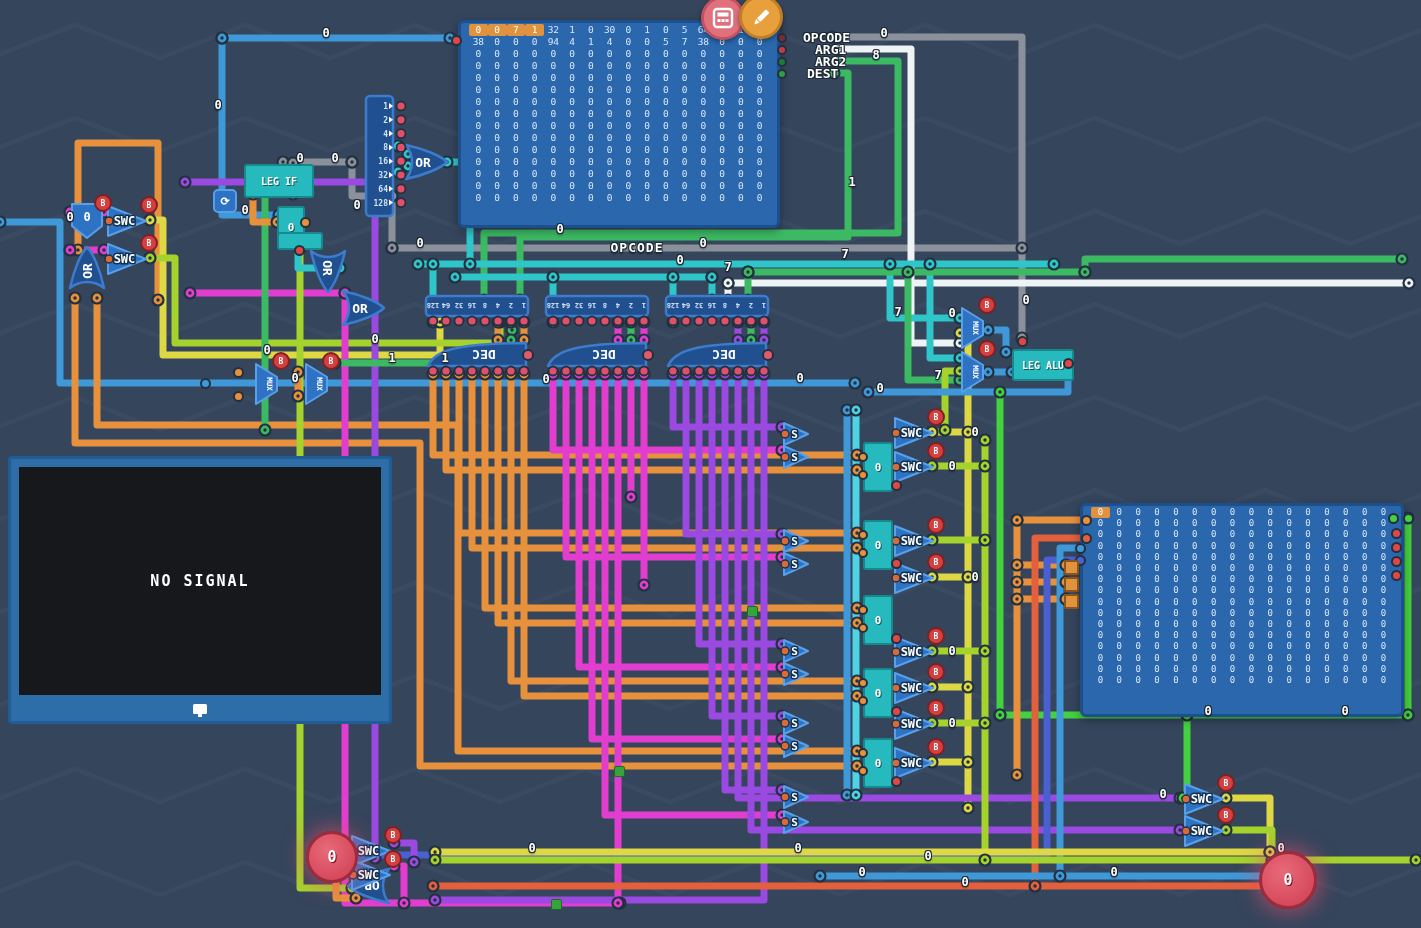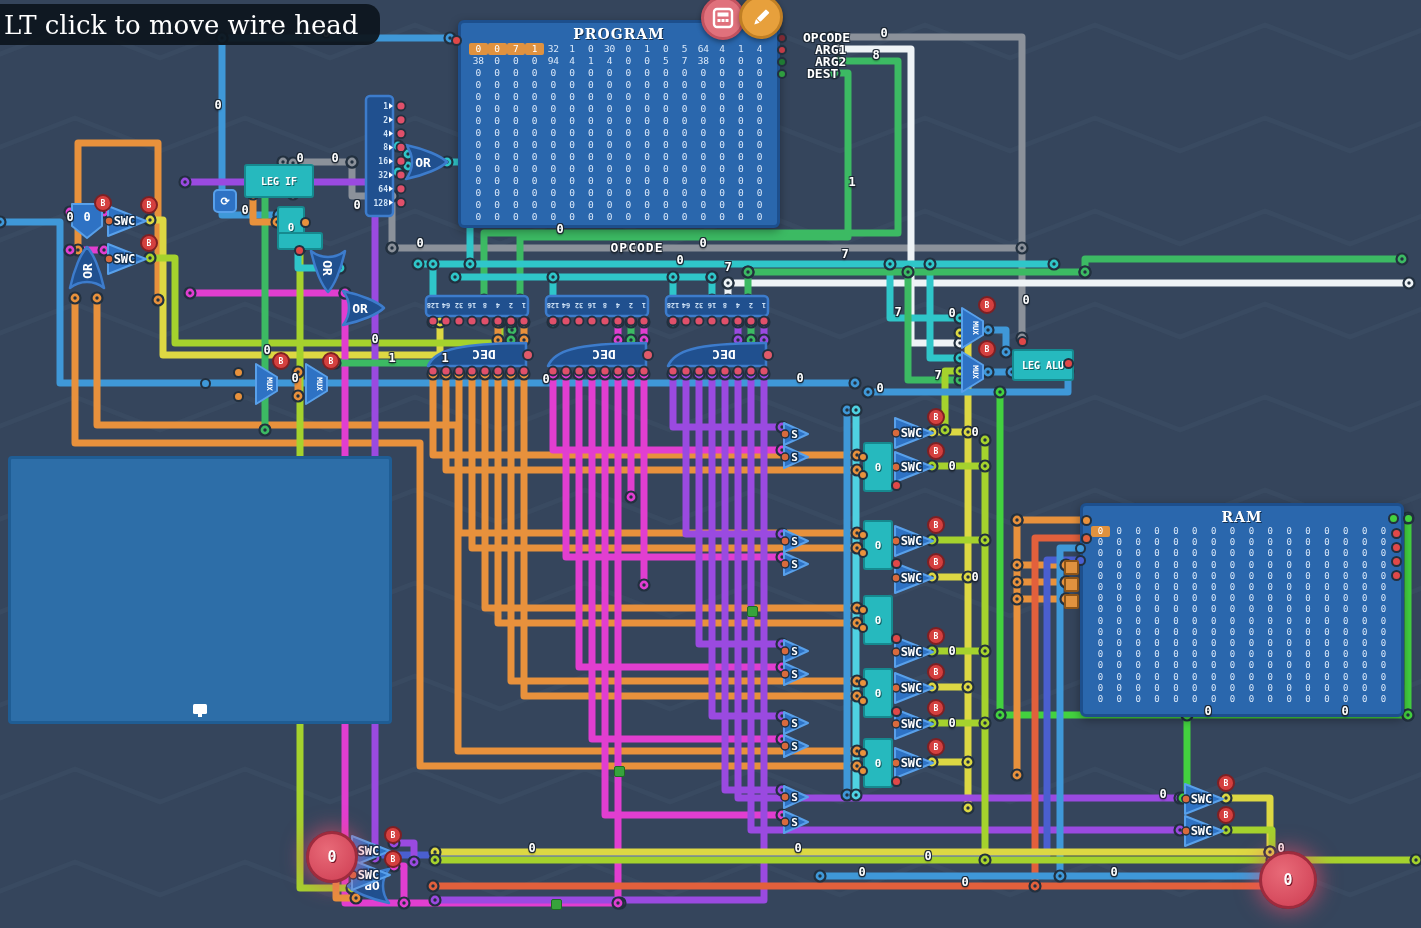--- a/index.html
+++ b/index.html
@@ -644,26 +644,22 @@
       <circle cx="394" cy="843" r="5.5" fill="#9a4ae0" stroke="#22303f" stroke-width="2.2"></circle>
       <circle cx="394" cy="843" r="1.7" fill="#22303f"></circle>
       <circle cx="414" cy="862" r="5.5" fill="#9a4ae0" stroke="#22303f" stroke-width="2.2"></circle>
       <circle cx="414" cy="862" r="1.7" fill="#22303f"></circle>
       <circle cx="394" cy="866" r="5.5" fill="#e13ed0" stroke="#22303f" stroke-width="2.2"></circle>
       <circle cx="394" cy="866" r="1.7" fill="#22303f"></circle>
       <circle cx="404" cy="903" r="5.5" fill="#e13ed0" stroke="#22303f" stroke-width="2.2"></circle>
       <circle cx="404" cy="903" r="1.7" fill="#22303f"></circle>
     </svg>
 
-  <div id="tooltip">
-      <span>LT click to move wire head</span>
-    </div>
 
   <div class="block" id="program" style="left: 458px; top: 20px; width: 316px; height: 202px;">
-    <div class="btitle">PROGRAM</div>
     <div class="memgrid" id="proggrid" style="grid-template-columns: repeat(16, 1fr);">
         <span class="hl">0</span>
         <span class="hl">0</span>
         <span class="hl">7</span>
         <span class="hl">1</span>
         <span>32</span>
         <span>1</span>
         <span>0</span>
         <span>30</span>
         <span>0</span>
@@ -895,21 +891,20 @@
         <span>0</span>
         <span>0</span>
         <span>0</span>
         <span>0</span>
         <span>0</span>
         <span>0</span>
       </div>
   </div>
 
   <div class="block" id="ramblock" style="left: 1080px; top: 503px; width: 318px; height: 208px;">
-    <div class="btitle">RAM</div>
     <div class="memgrid" id="ramgrid" style="grid-template-columns: repeat(16, 1fr);">
         <span class="hl" style="line-height: 11.2px; font-size: 9px;">0</span>
         <span style="line-height: 11.2px; font-size: 9px;">0</span>
         <span style="line-height: 11.2px; font-size: 9px;">0</span>
         <span style="line-height: 11.2px; font-size: 9px;">0</span>
         <span style="line-height: 11.2px; font-size: 9px;">0</span>
         <span style="line-height: 11.2px; font-size: 9px;">0</span>
         <span style="line-height: 11.2px; font-size: 9px;">0</span>
         <span style="line-height: 11.2px; font-size: 9px;">0</span>
         <span style="line-height: 11.2px; font-size: 9px;">0</span>
@@ -1157,20 +1152,23 @@
         <span style="line-height: 11.2px; font-size: 9px;">0</span>
         <span style="line-height: 11.2px; font-size: 9px;">0</span>
         <span style="line-height: 11.2px; font-size: 9px;">0</span>
         <span style="line-height: 11.2px; font-size: 9px;">0</span>
         <span style="line-height: 11.2px; font-size: 9px;">0</span>
         <span style="line-height: 11.2px; font-size: 9px;">0</span>
       </div>
   </div>
 
   <div id="monitor" style="left: 8px; top: 456px; width: 378px; height: 262px;">
+    <div id="screen">
+      <span>NO SIGNAL</span>
+    </div>
     <svg id="monicon" width="18" height="15">
       <rect x="2" y="1" width="14" height="10" rx="1.5" fill="#fff"></rect>
         <rect x="7" y="11" width="4" height="3" fill="#fff"></rect>
     </svg>
   </div>
 
   <button class="cbtn" id="btn-calc" style="left: 701px; top: -4px; background: rgb(224, 113, 124); border: 3px solid rgb(194, 82, 95);">
     <svg width="22" height="22" viewBox="0 0 22 22">
       <rect x="2" y="2" width="18" height="18" rx="3" fill="none" stroke="#fff" stroke-width="2.4"></rect>
       <rect x="5.5" y="5.5" width="11" height="4" fill="#fff"></rect>

